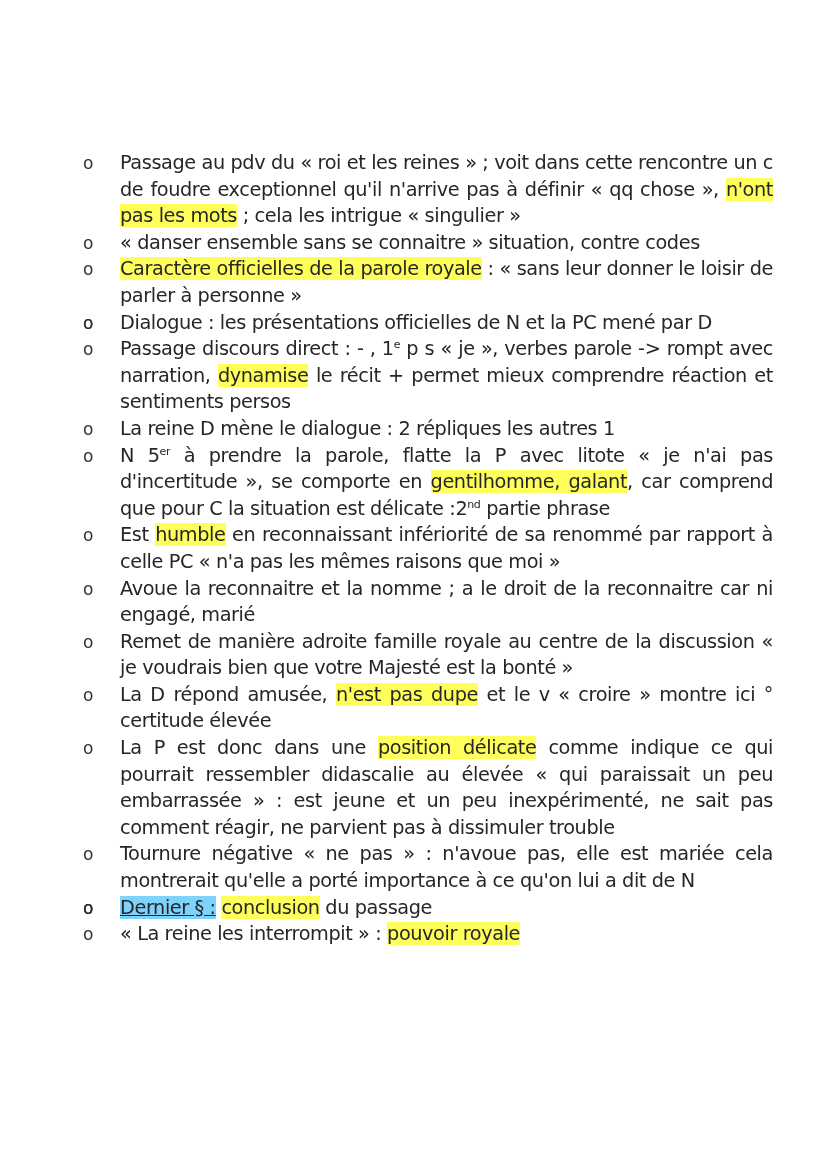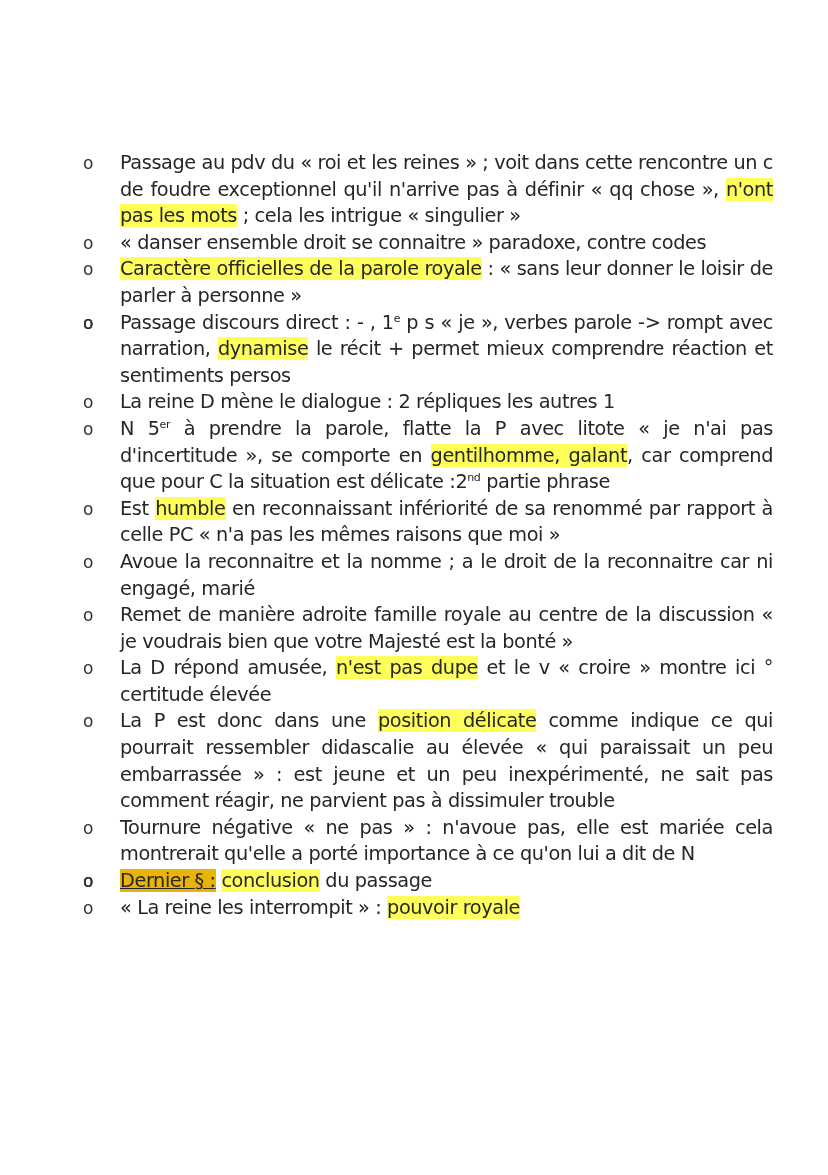--- a/index.html
+++ b/index.html
@@ -13,33 +13,33 @@
     position: absolute; left: 80px; top: 150px; width: 693px;
     font-family: "DejaVu Sans", sans-serif;
     font-size: 19.3px; line-height: 26.6px; color: #262626;
     letter-spacing: -0.4px;
   }
   ul.notes li { position: relative; padding-left: 40px; text-align: justify; }
   ul.notes li .bullet {
     position: absolute; left: 3px; top: 0; font-size: 17px; color: #333;
   }
   .hl { background: #ffff5c; }
-  .hl-green { background: #eab308; text-decoration: underline; }
+  .hl-green { background: #7dd3fc; text-decoration: underline; }
   sup { font-size: 11px; line-height: 0; vertical-align: 7px; }
 </style>
 </head>
 <body>
 
 <div class="page">
   <ul class="notes" id="notes">
       <li><span class="bullet">o</span><span>Passage au pdv du « roi et les reines » ; voit dans cette rencontre un c de foudre exceptionnel qu'il n'arrive pas à définir « qq chose », </span><span class="hl">n'ont pas les mots</span><span> ; cela les intrigue « singulier »</span></li>
-      <li><span class="bullet">o</span><span>« danser ensemble droit se connaitre » paradoxe, contre codes</span></li>
+      <li><span class="bullet">o</span><span>« danser ensemble sans se connaitre » situation, contre codes</span></li>
       <li><span class="bullet">o</span><span class="hl">Caractère officielles de la parole royale</span><span> : « sans leur donner le loisir de parler à personne »</span></li>
       <li><span class="bullet">o</span></li>
-      <li><span class="bullet">o</span></li>
+      <li><span class="bullet">o</span><span>Dialogue : les présentations officielles de N et la PC mené par D</span></li>
       <li><span class="bullet">o</span><span>Passage discours direct : - , 1</span><sup>e</sup><span> p s « je », verbes parole -&gt; rompt avec narration, </span><span class="hl">dynamise</span><span> le récit + permet mieux comprendre réaction et sentiments persos</span></li>
       <li><span class="bullet">o</span><span>La reine D mène le dialogue : 2 répliques les autres 1</span></li>
       <li><span class="bullet">o</span><span>N 5</span><sup>er</sup><span> à prendre la parole, flatte la P avec litote « je n'ai pas d'incertitude », se comporte en </span><span class="hl">gentilhomme, galant</span><span>, car comprend que pour C la situation est délicate :2</span><sup>nd</sup><span> partie phrase</span></li>
       <li><span class="bullet">o</span><span>Est </span><span class="hl">humble</span><span> en reconnaissant infériorité de sa renommé par rapport à celle PC « n'a pas les mêmes raisons que moi »</span></li>
       <li><span class="bullet">o</span><span>Avoue la reconnaitre et la nomme ; a le droit de la reconnaitre car ni engagé, marié</span></li>
       <li><span class="bullet">o</span><span>Remet de manière adroite famille royale au centre de la discussion « je voudrais bien que votre Majesté est la bonté »</span></li>
       <li><span class="bullet">o</span><span>La D répond amusée, </span><span class="hl">n'est pas dupe</span><span> et le v « croire » montre ici ° certitude élevée</span></li>
       <li><span class="bullet">o</span><span>La P est donc dans une </span><span class="hl">position délicate</span><span> comme indique ce qui pourrait ressembler didascalie au élevée « qui paraissait un peu embarrassée » : est jeune et un peu inexpérimenté, ne sait pas comment réagir, ne parvient pas à dissimuler trouble</span></li>
       <li><span class="bullet">o</span><span>Tournure négative « ne pas » : n'avoue pas, elle est mariée cela montrerait qu'elle a porté importance à ce qu'on lui a dit de N</span></li>
       <li><span class="bullet">o</span></li>

